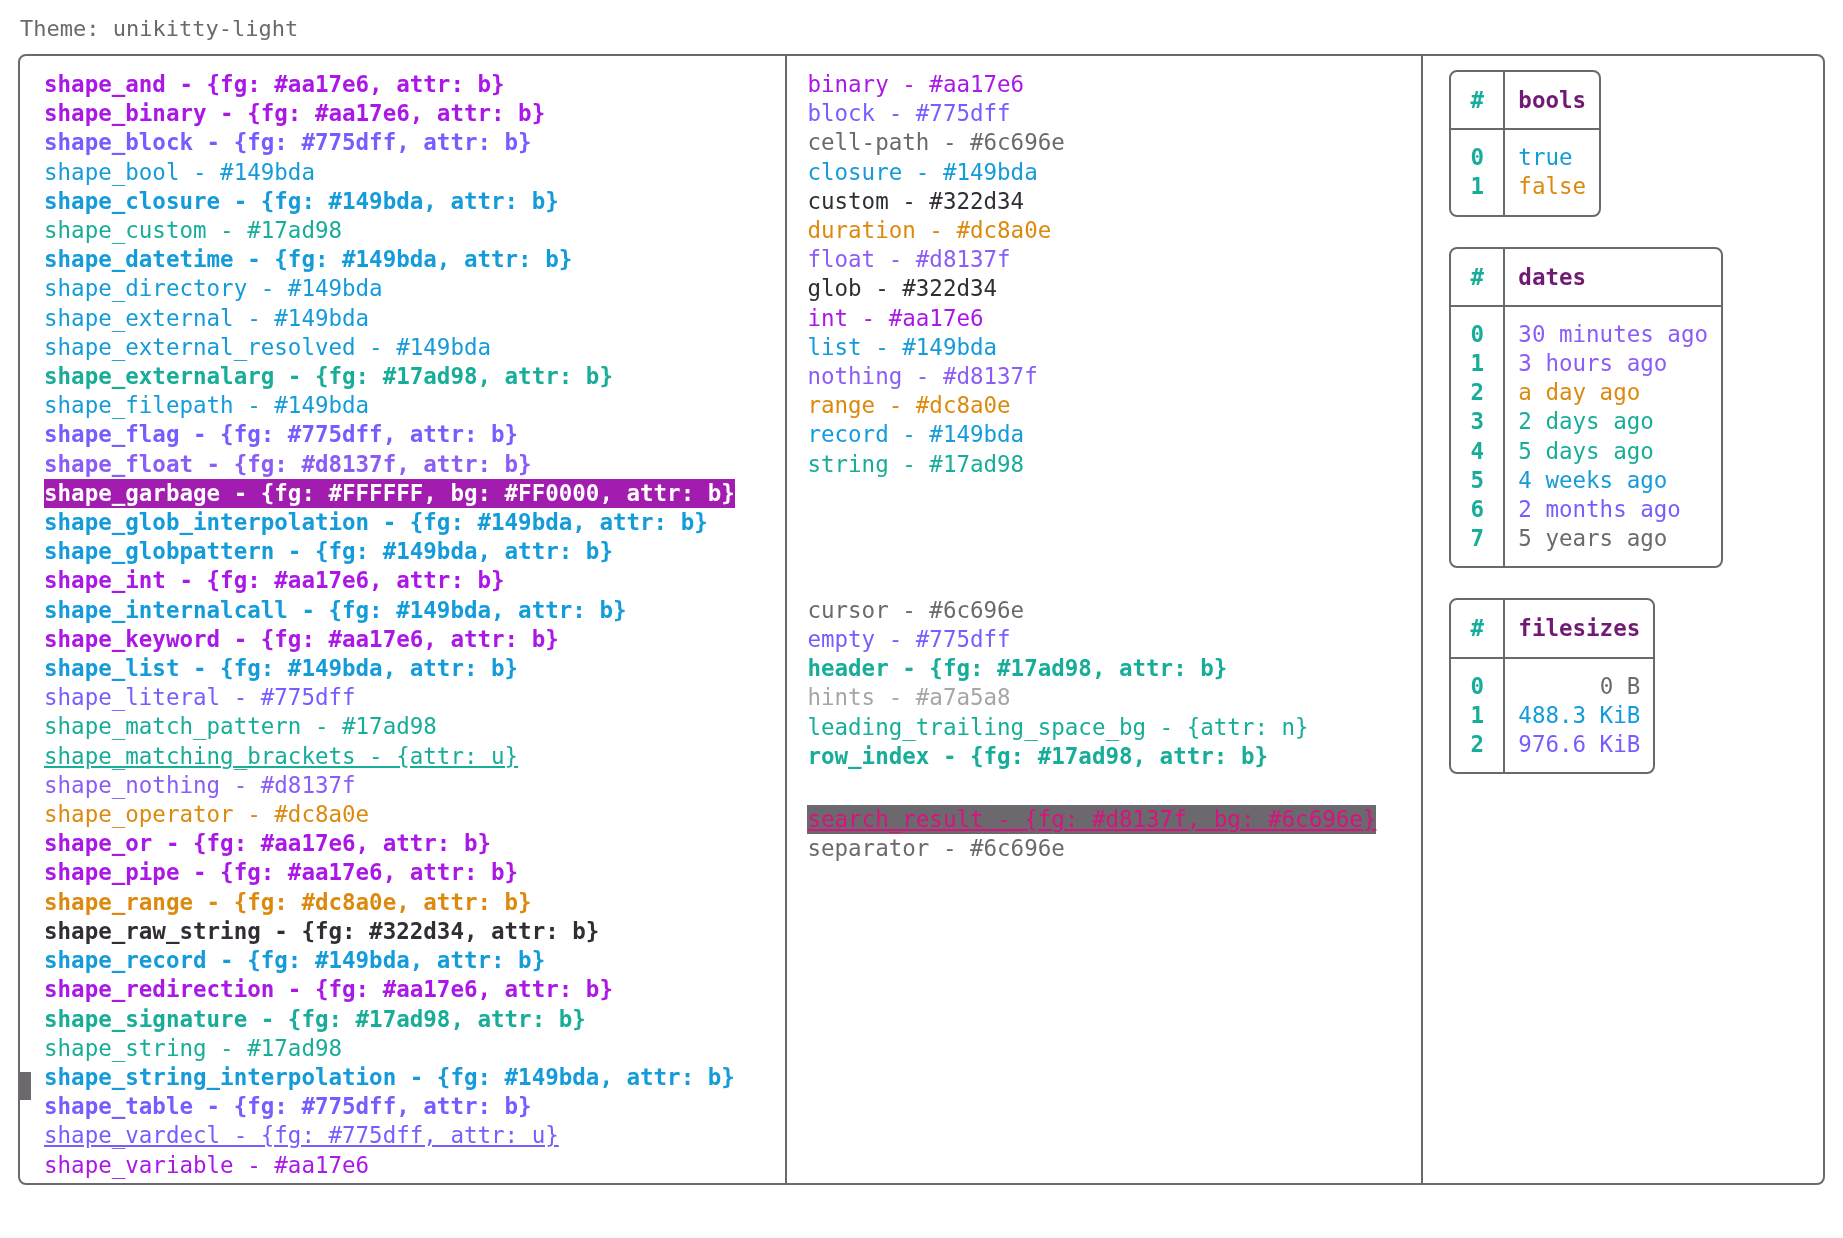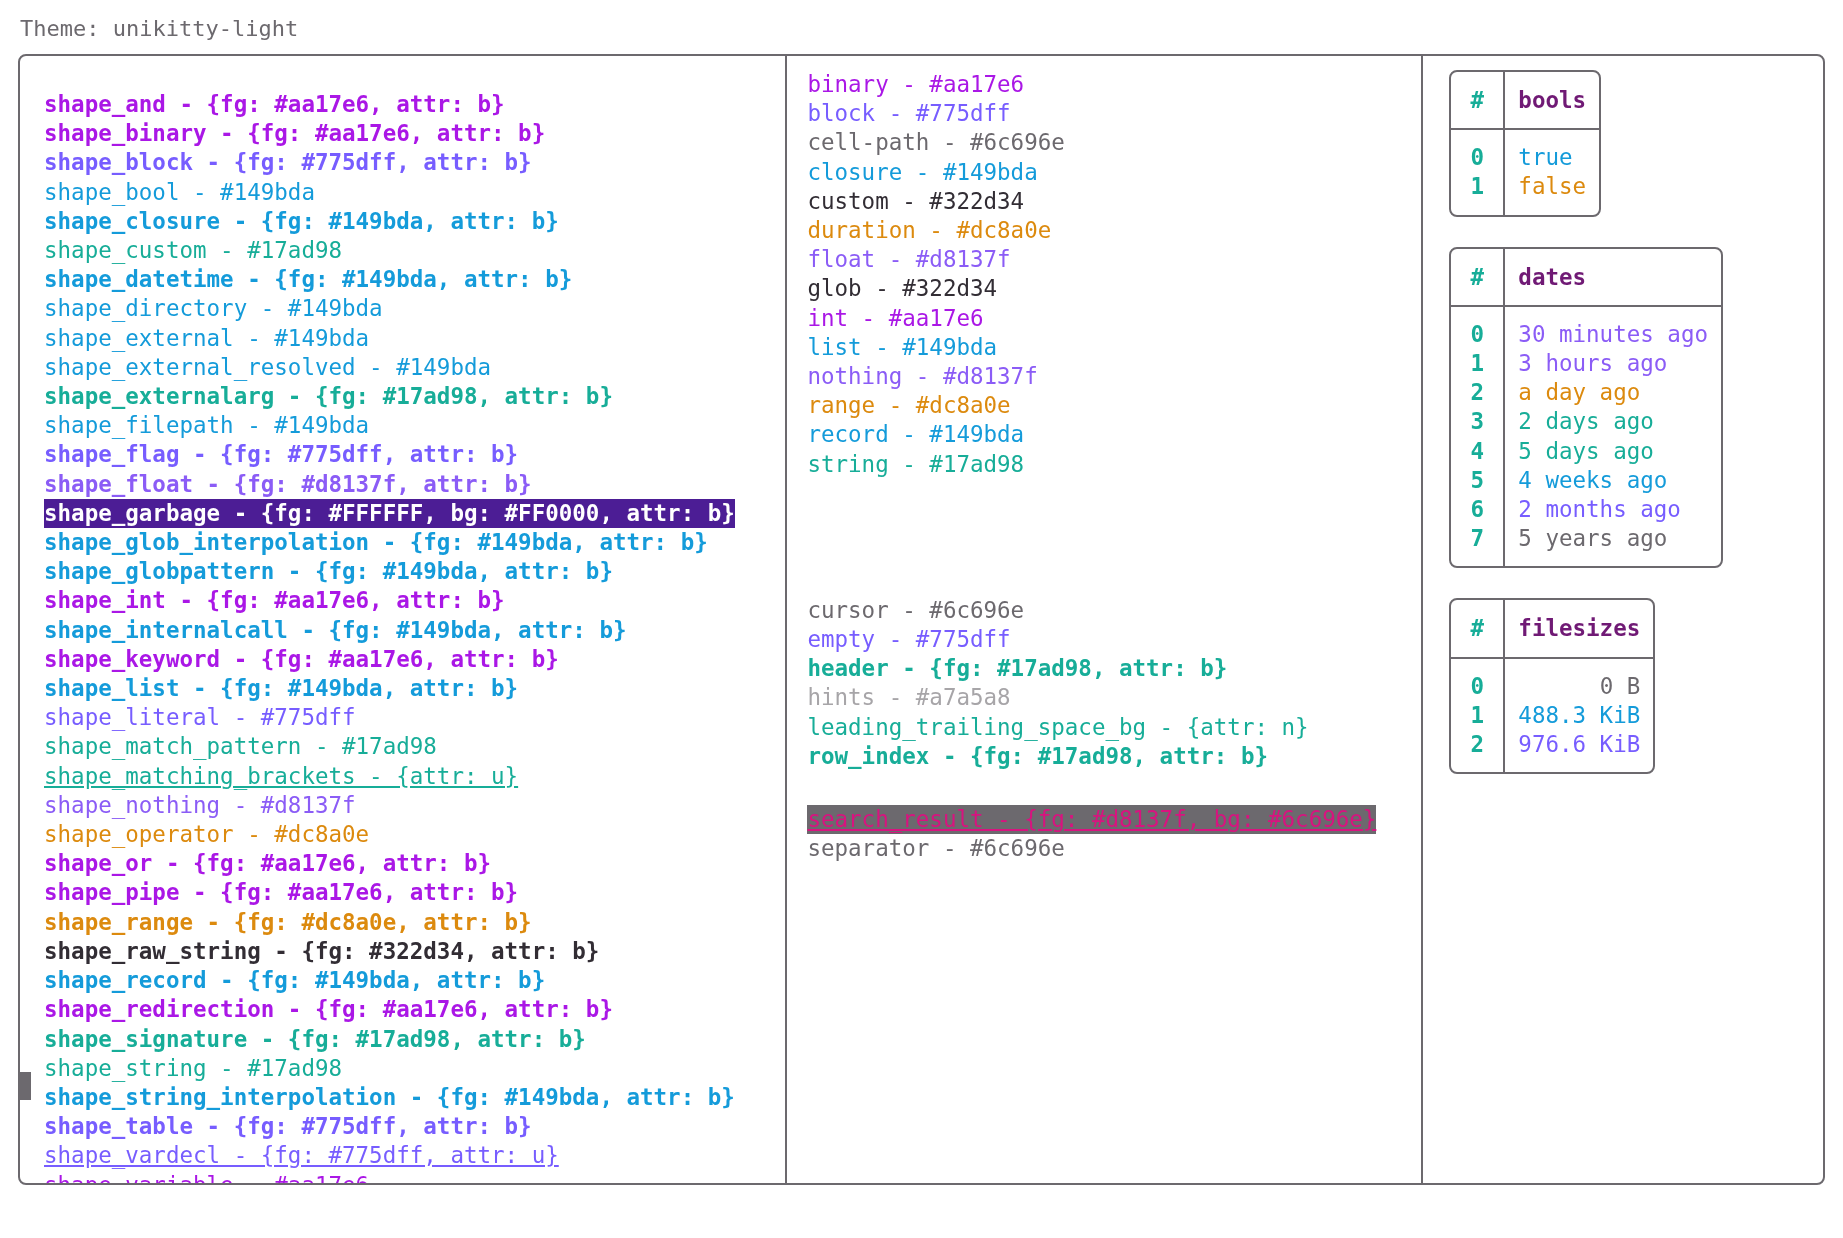--- a/index.html
+++ b/index.html
@@ -38,21 +38,21 @@
     flex-direction: row;
     overflow: hidden;
     background: #ffffff;
   }
   .col {
     box-sizing: border-box;
     padding: 14px 0 0 0;
     height: 100%;
     overflow: hidden;
   }
-  .col-left  { width: 780px; padding-left: 24px; margin-top: 20px; }
+  .col-left  { width: 780px; padding-left: 24px; }
   .col-mid   { width: 648px; padding-left: 20px; border-left: 2px solid #6c696e; }
   .col-right { width: 409px; padding-left: 26px; border-left: 2px solid #6c696e; }
 
   .row {
     font-size: 22.5px;
     line-height: 29.2px;
     white-space: pre;
     width: max-content;
   }
   .spacer-mid  { height: 117px; }
@@ -64,21 +64,21 @@
   .c-teal   { color: #17ad98; }
   .c-pink   { color: #8b5cf6; }
   .c-orange { color: #dc8a0e; }
   .c-dark   { color: #322d34; }
   .c-gray   { color: #6c696e; }
   .c-hint   { color: #a7a5a8; }
   .b { font-weight: bold; }
   .u { text-decoration: underline; }
   .hl-red {
     color: #FFFFFF;
-    background: #4c1d95;
+    background: #a21caf;
     font-weight: bold;
   }
   .hl-gray {
     color: #d8137f;
     background: #6c696e;
     text-decoration: underline;
     margin-top: 34px;
   }
 
   

